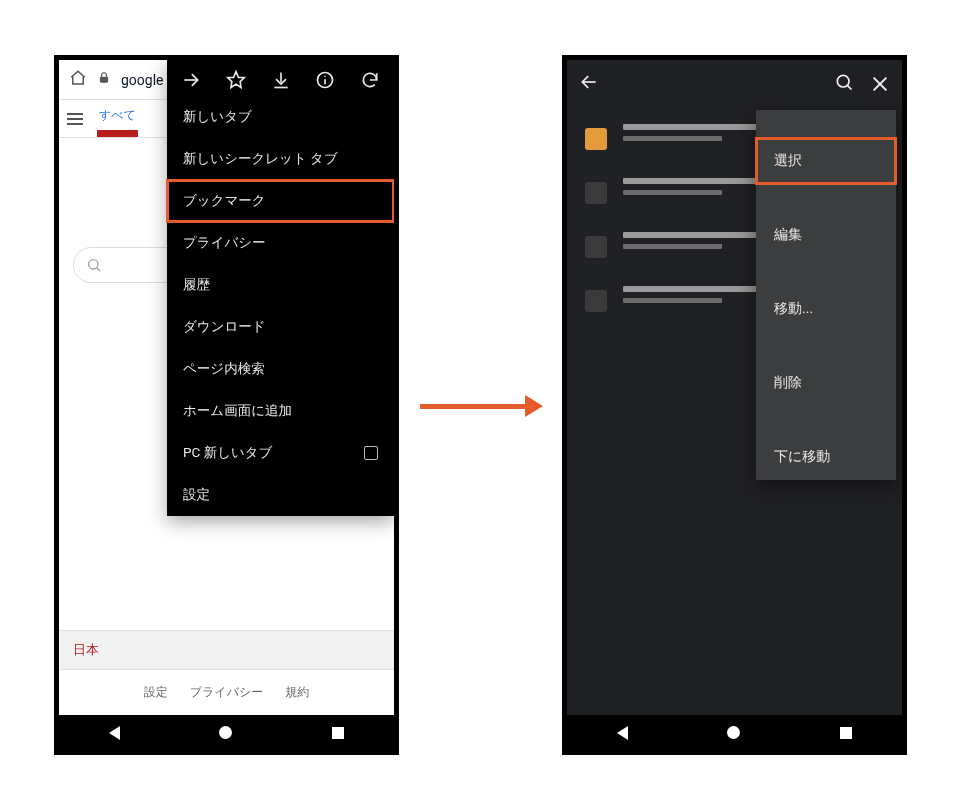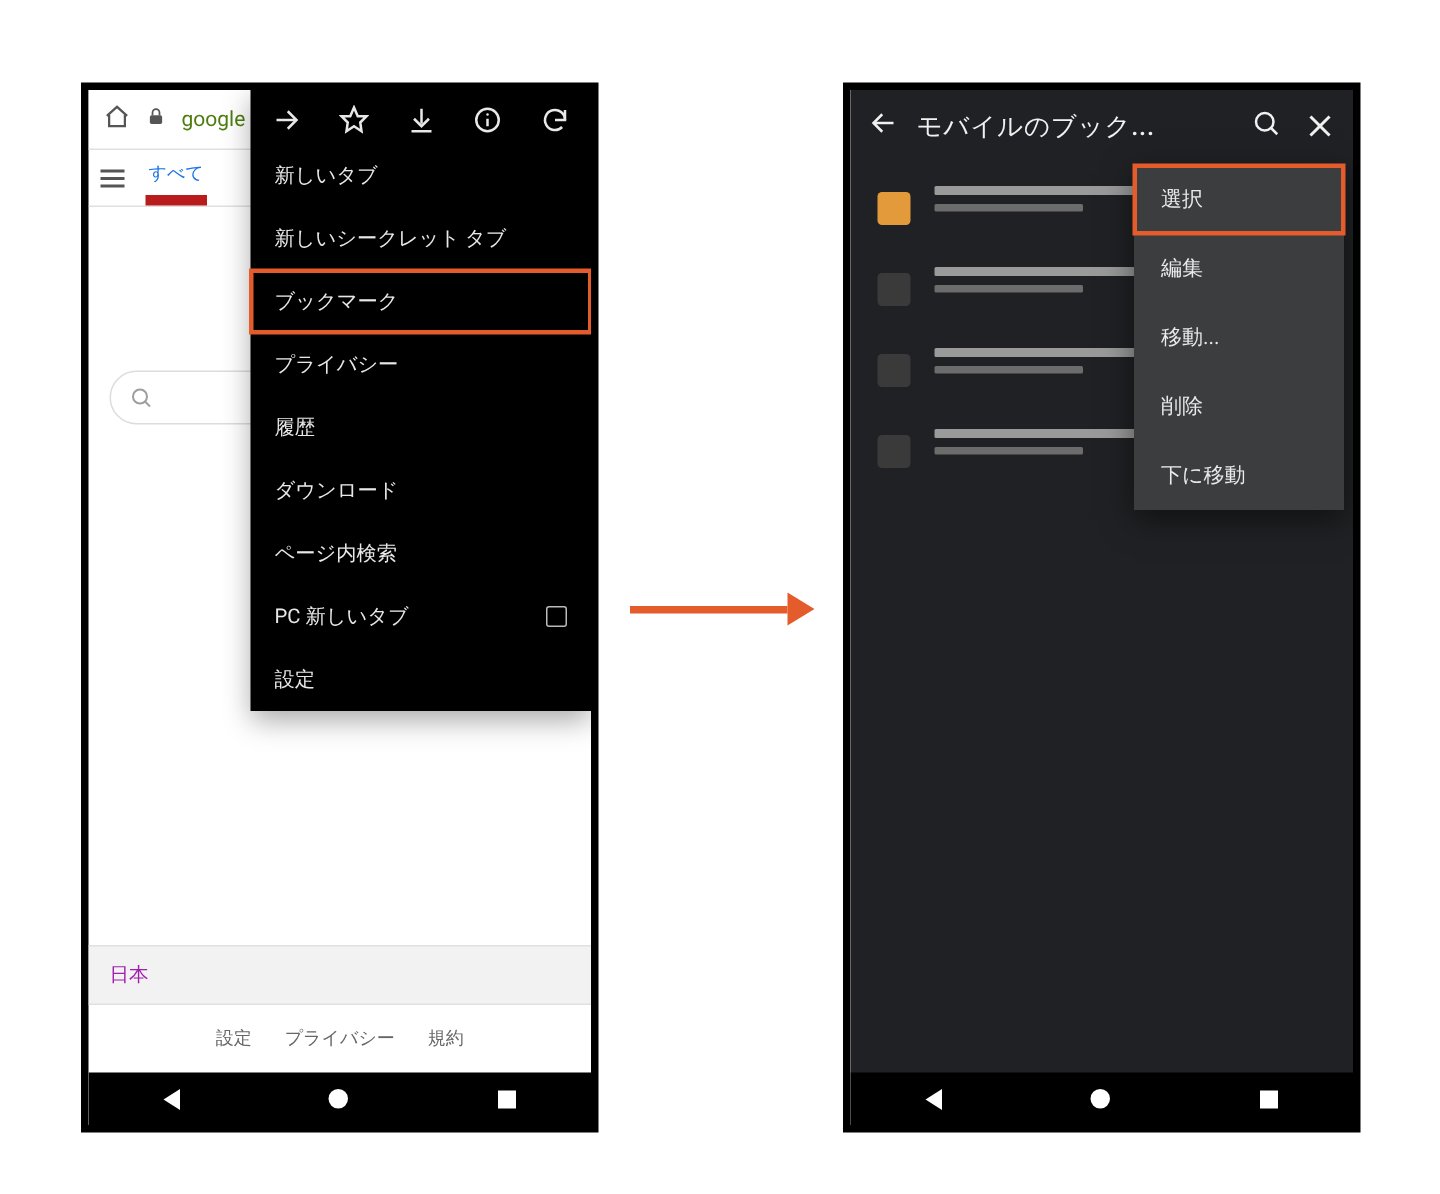--- a/index.html
+++ b/index.html
@@ -25,21 +25,21 @@
   .addr-bar {
     display: flex;
     align-items: center;
     height: 40px;
     background: #fff;
     padding: 0 10px;
     gap: 10px;
     border-bottom: 1px solid #e0e0e0;
   }
   .home-icon, .lock-icon { color:#333; font-size:16px; }
-  .addr-text { font-size: 14px; color:#4d7c0f; }
+  .addr-text { font-size: 14px; color:#0f172a; }
   .tabs-bar {
     display: flex;
     align-items: center;
     height: 38px;
     padding: 0 8px;
     gap: 14px;
     border-bottom: 1px solid #e0e0e0;
     font-size: 12px;
     color: #555;
   }
@@ -71,21 +71,21 @@
   .search-box svg { width:16px; height:16px; stroke:#9e9e9e; fill:none; stroke-width:2; }
   .left-footer {
     position:absolute;
     left:0; right:0;
     bottom: 35px;
   }
   .country-bar {
     background:#f2f2f2;
     padding: 10px 14px;
     font-size:13px;
-    color:#a21caf;
+    color:#b91c1c;
     border-top:1px solid #e0e0e0;
     border-bottom:1px solid #e0e0e0;
   }
   .links-bar {
     display:flex;
     justify-content:center;
     gap: 22px;
     padding: 14px 0;
     font-size: 12px;
     color:#666;
@@ -160,21 +160,21 @@
   .ctx {
     position:absolute;
     right: 6px;
     top: 50px;
     width: 140px;
     background:#3c3d3f;
     color:#eaeaea;
     font-size:14px;
     box-shadow: 0 6px 20px rgba(0,0,0,.5);
   }
-  .ctx-item { padding: 14px 18px; }
+  .ctx-item { padding: 14px 18px; margin-top: 28px; }
   
   .navbar {
     position:absolute;
     bottom:0; left:0; right:0;
     height:35px;
     background:#000;
     display:flex;
     justify-content:space-around;
     align-items:center;
   }
@@ -301,20 +301,23 @@
         <div class="menu-item">
           <span>履歴</span>
         </div>
         <div class="menu-item">
           <span>ダウンロード</span>
         </div>
         <div class="menu-item">
           <span>ページ内検索</span>
         </div>
         <div class="menu-item">
+          <span>ホーム画面に追加</span>
+        </div>
+        <div class="menu-item">
           <span>PC 新しいタブ</span>
           <span class="chk"></span>
         </div>
         <div class="menu-item">
           <span>設定</span>
         </div>
       </div>
   </div>
 
   <div class="navbar">
@@ -327,21 +330,20 @@
 <div class="phone phone-right">
   <div class="dark-bg">
 
     <div class="bm-header">
       <span>
         <svg viewBox="0 0 24 24">
             <line x1="20" y1="12" x2="4" y2="12"></line>
             <polyline points="11 5 4 12 11 19"></polyline>
           </svg>
       </span>
-      <span class="bm-title">モバイルのブック...</span>
       <span class="right-icons">
         <span><svg viewBox="0 0 24 24">
               <circle cx="11" cy="11" r="7"></circle>
               <line x1="21" y1="21" x2="16" y2="16"></line>
             </svg></span>
         <span class="x-icon"></span>
       </span>
     </div>
 
     <div class="bm-list" id="bm-list">

